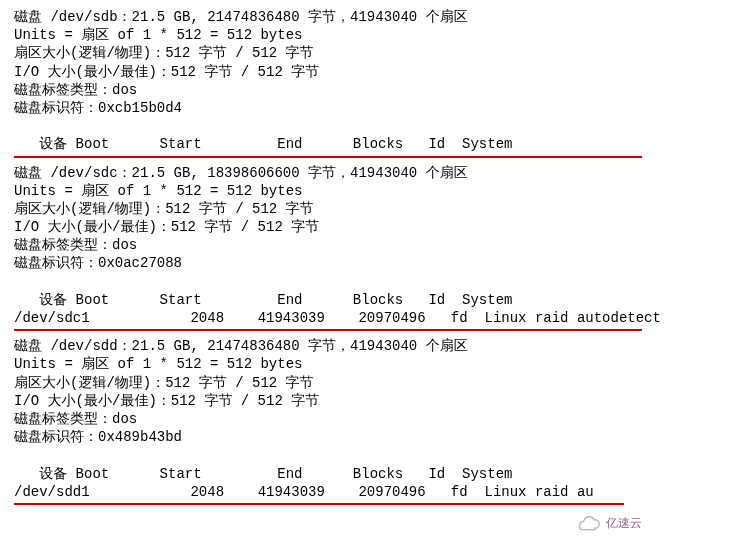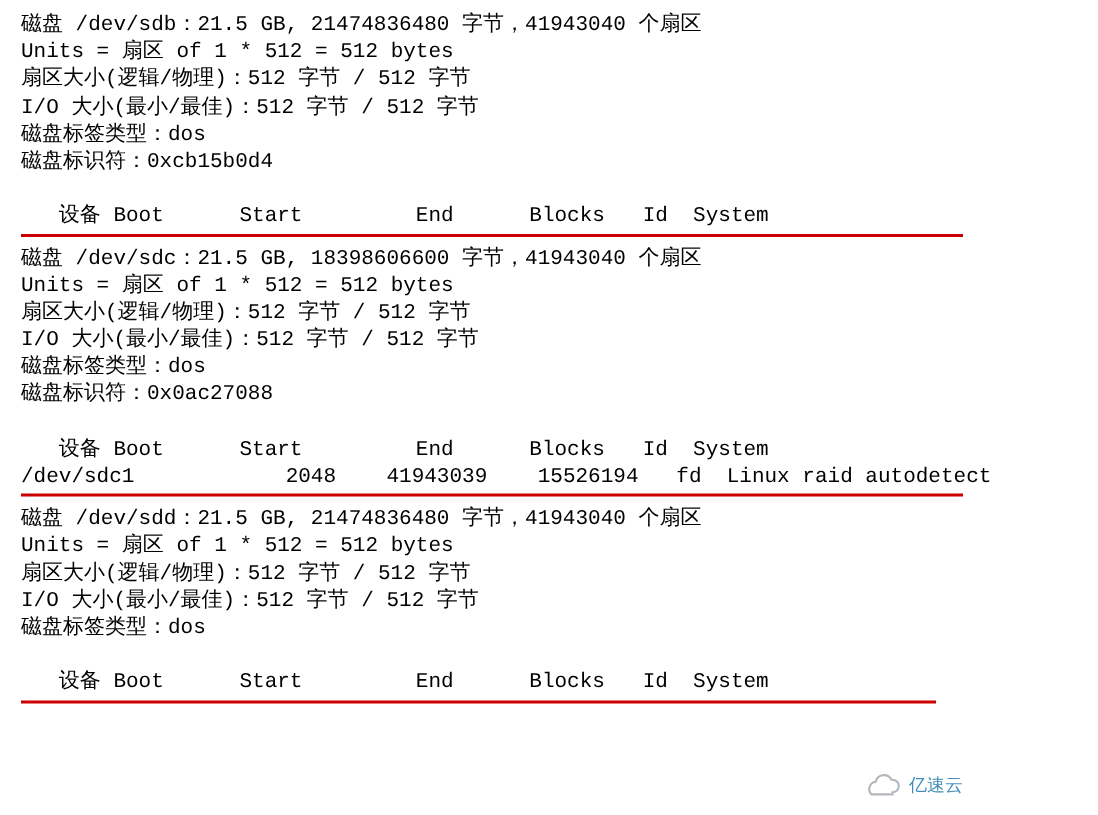--- a/index.html
+++ b/index.html
@@ -2,21 +2,21 @@
 <html><head>
 <meta charset="utf-8">
 <style>
   html,body{margin:0;padding:0;background:#fff;color:#000;
     font-family:"Courier New",Consolas,monospace;font-size:14px;line-height:1.3}
   .page{width:656px;height:543px;box-sizing:border-box;padding:8px 14px;position:relative}
   .line{white-space:pre}
   .redline{border-bottom:2px solid #c00;margin-top:2px;margin-bottom:6px}
   .watermark{position:absolute;right:14px;bottom:10px;display:flex;align-items:center;opacity:.75}
   .watermark svg{width:28px;height:18px}
-  .watermark span{font-family:sans-serif;font-size:12px;color:#0369a1;margin-left:4px}
+  .watermark span{font-family:sans-serif;font-size:12px;color:#701a75;margin-left:4px}
 </style>
 </head>
 <body>
 
 <div class="page">
 
   <div class="line">磁盘 /dev/sdb：21.5 GB, 21474836480 字节，41943040 个扇区</div>
   <div class="line">Units = 扇区 of 1 * 512 = 512 bytes</div>
   <div class="line">扇区大小(逻辑/物理)：512 字节 / 512 字节</div>
   <div class="line">I/O 大小(最小/最佳)：512 字节 / 512 字节</div>
@@ -27,30 +27,32 @@
   <div class="redline"></div>
 
   <div class="line">磁盘 /dev/sdc：21.5 GB, 18398606600 字节，41943040 个扇区</div>
   <div class="line">Units = 扇区 of 1 * 512 = 512 bytes</div>
   <div class="line">扇区大小(逻辑/物理)：512 字节 / 512 字节</div>
   <div class="line">I/O 大小(最小/最佳)：512 字节 / 512 字节</div>
   <div class="line">磁盘标签类型：dos</div>
   <div class="line">磁盘标识符：0x0ac27088</div>
   <div class="line">&nbsp;</div>
   <div class="line">   设备 Boot      Start         End      Blocks   Id  System</div>
-  <div class="line">/dev/sdc1            2048    41943039    15526194   fd  Linux raid autodetect</div>
+  <div class="line">/dev/sdc1            2048    41943039    20970496   fd  Linux raid autodetect</div>
   <div class="redline"></div>
 
   <div class="line">磁盘 /dev/sdd：21.5 GB, 21474836480 字节，41943040 个扇区</div>
   <div class="line">Units = 扇区 of 1 * 512 = 512 bytes</div>
   <div class="line">扇区大小(逻辑/物理)：512 字节 / 512 字节</div>
   <div class="line">I/O 大小(最小/最佳)：512 字节 / 512 字节</div>
   <div class="line">磁盘标签类型：dos</div>
+  <div class="line">磁盘标识符：0x489b43bd</div>
   <div class="line">&nbsp;</div>
   <div class="line">   设备 Boot      Start         End      Blocks   Id  System</div>
+  <div class="line">/dev/sdd1            2048    41943039    20970496   fd  Linux raid au</div>
   <div class="redline" style="width:610px"></div>
 
   <div class="watermark">
     <svg viewBox="0 0 40 24">
       <path d="M30 18a6 6 0 0 0 0-12 6 6 0 0 0-1 .1A8 8 0 0 0 14 8a7 7 0 0 0-4 12h20z" fill="none" stroke="#9aa0a6" stroke-width="2"></path>
     </svg>
     <span>亿速云</span>
   </div>
 </div>
 

